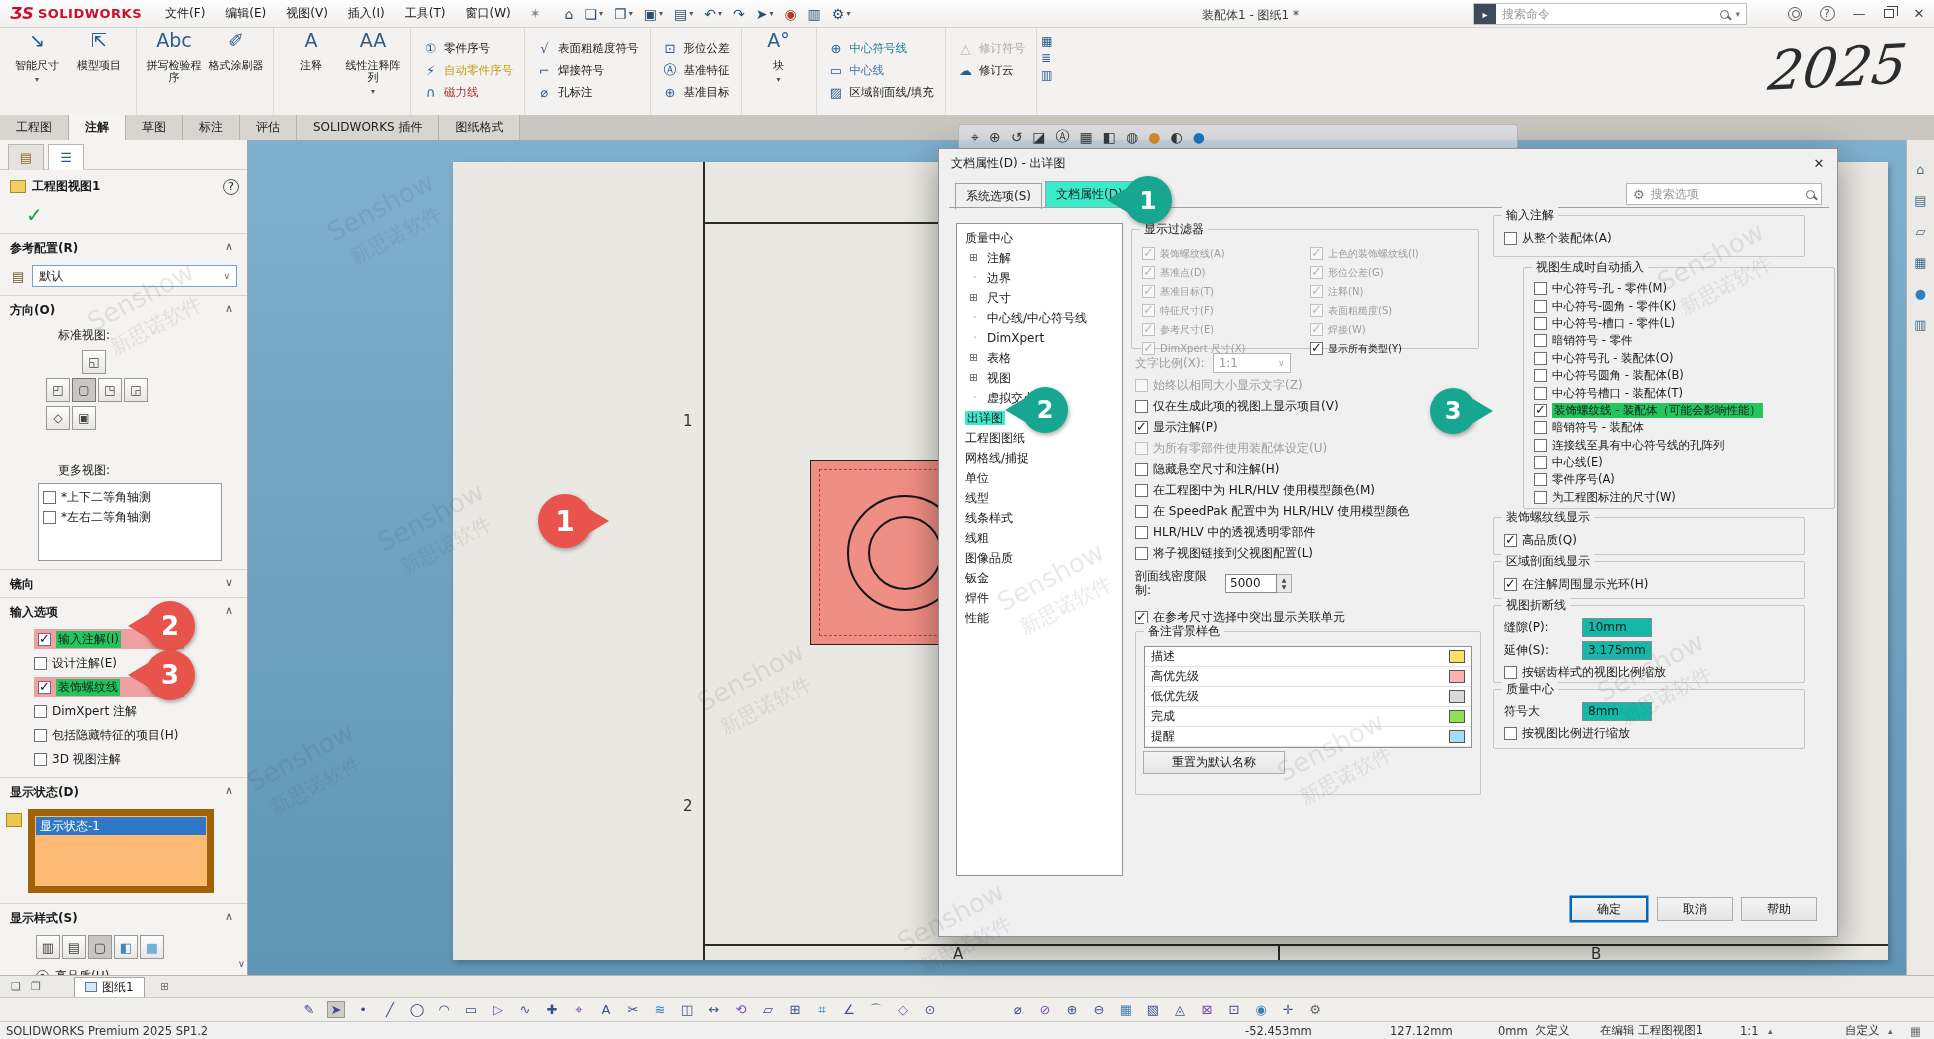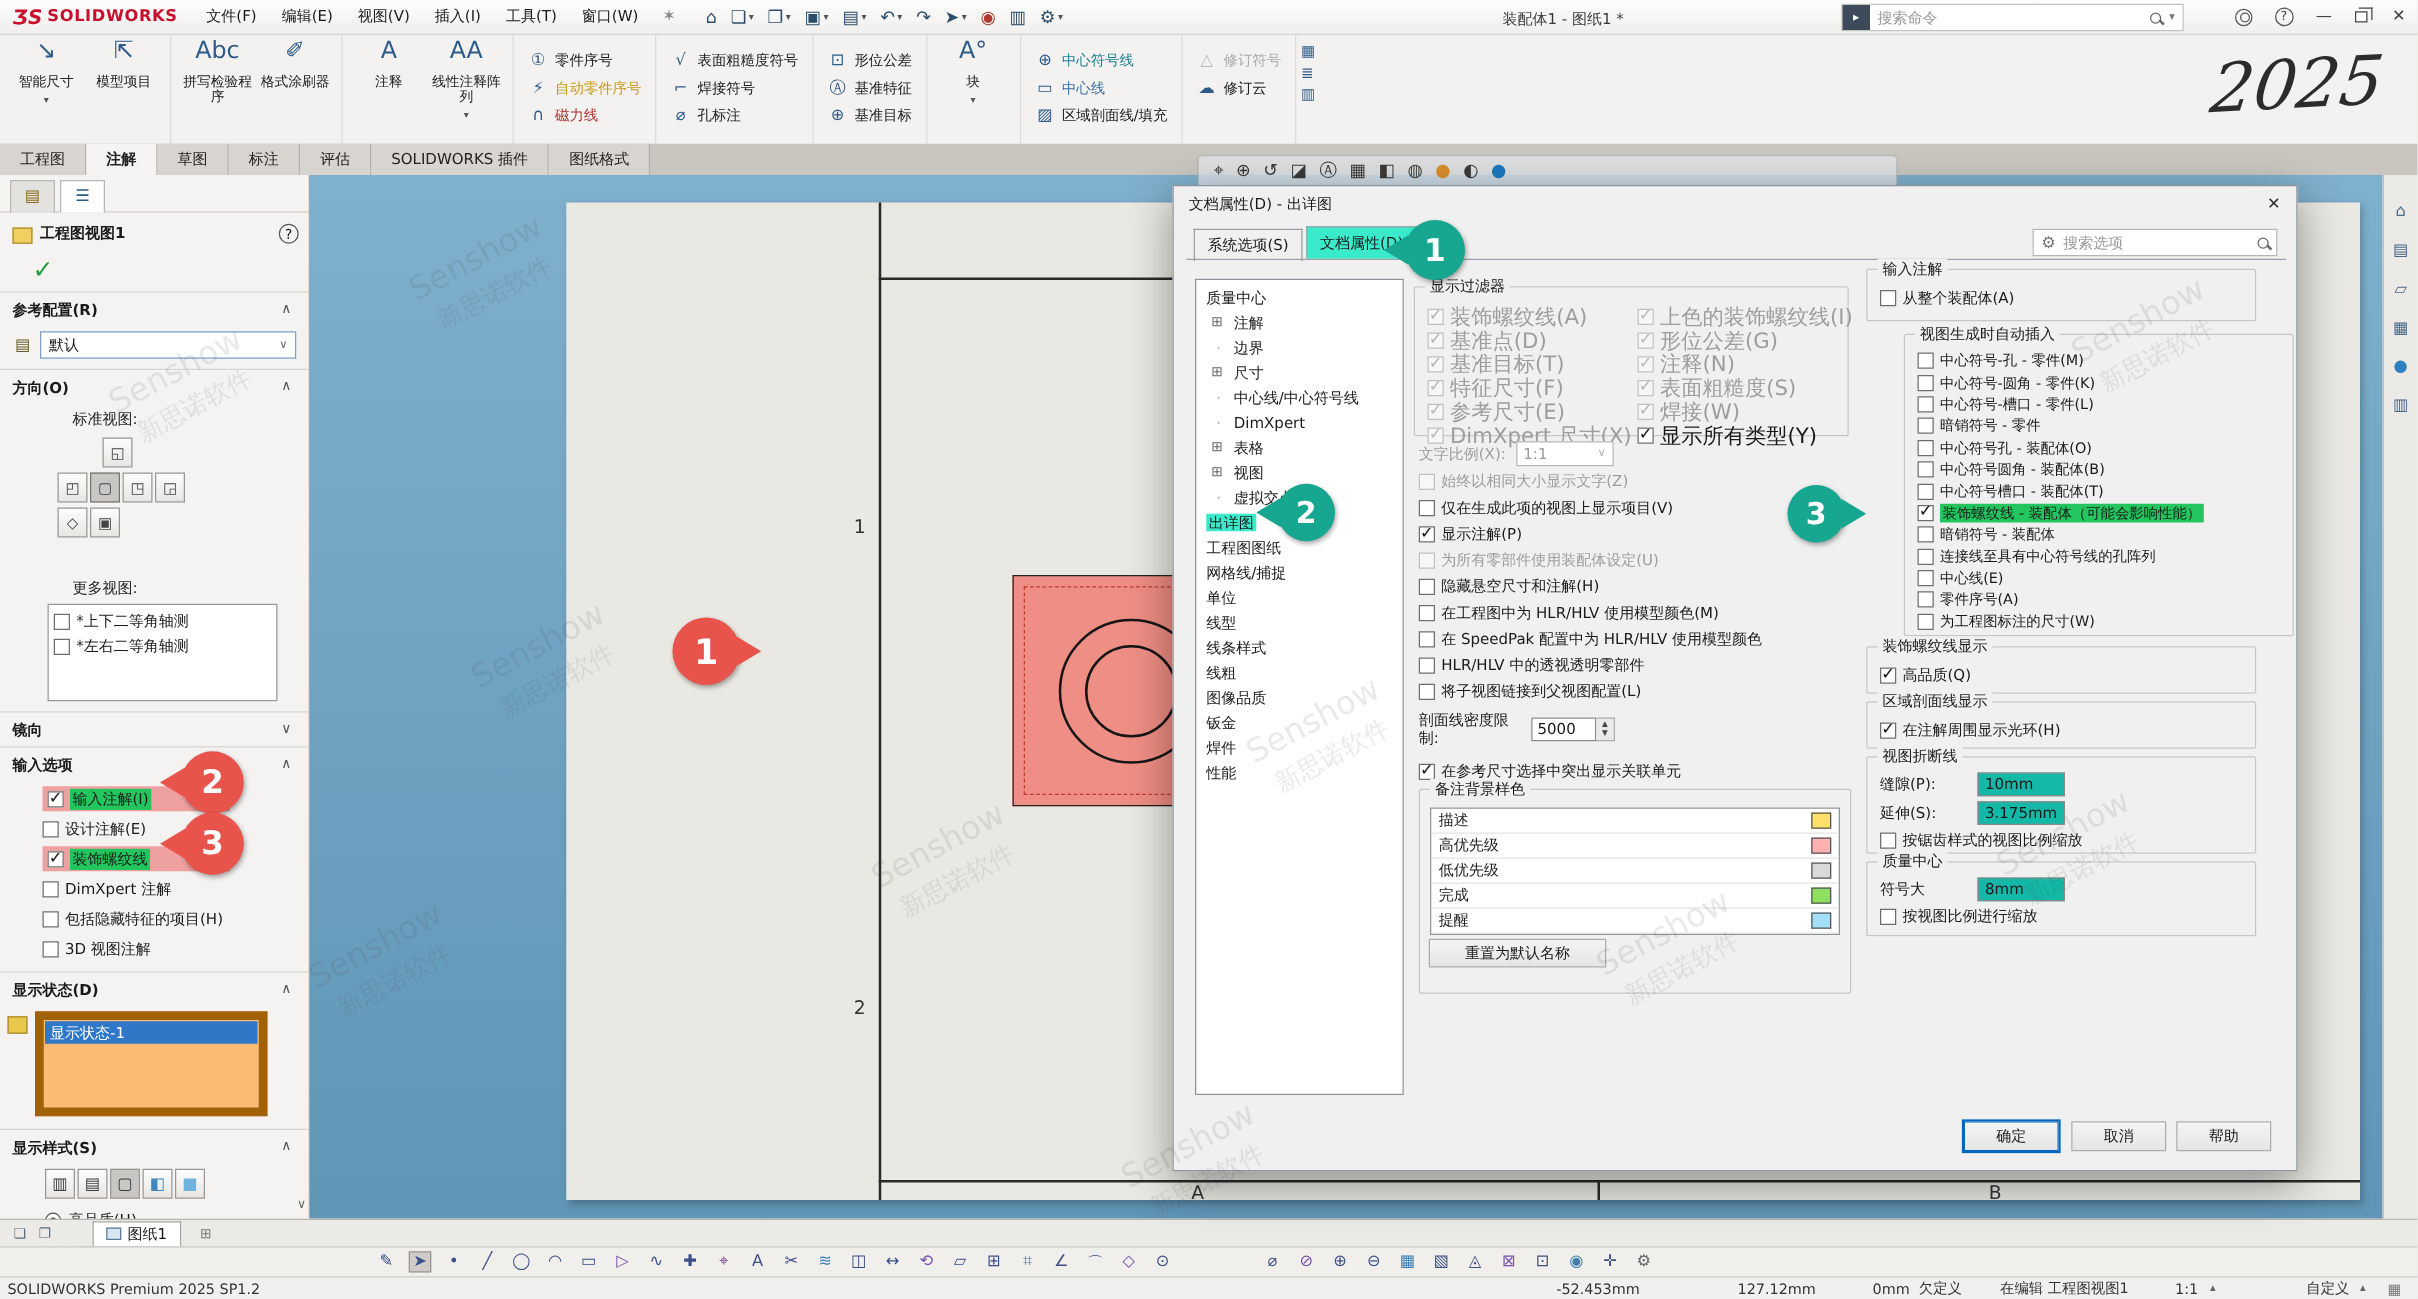--- a/index.html
+++ b/index.html
@@ -47,21 +47,21 @@
   .mini-col{display:flex;flex-direction:column;gap:3px;padding:6px 4px;color:#2d5b8a;font-size:12px}
   
   #tabrow{position:absolute;left:0;top:115px;width:1934px;height:25px;background:#c9c6c0;display:flex;align-items:flex-end;z-index:20}
   .ctab{padding:4px 16px;background:#d8d5d0;border-right:1px solid #b5b2ac;color:#222;height:25px;display:flex;align-items:center}
   .ctab.selected{background:#f5f4f2;font-weight:bold}
   
   #pm{position:absolute;left:0;top:140px;width:248px;height:835px;background:#f4f3f2;border-right:1px solid #a8a6a2;z-index:10}
   .pm-tabs{display:flex;gap:4px;padding:4px 0 0 8px;border-bottom:1px solid #cfcdc9;height:30px}
   .pm-tab{width:36px;height:26px;border:1px solid #b9b7b2;border-bottom:none;background:#e4e2de;display:flex;align-items:center;justify-content:center;font-size:13px;color:#8a6d1f}
   .pm-tab.selected{background:#fff;color:#2d5b8a}
-  .pm-title{display:flex;align-items:flex-end;gap:6px;padding:8px 8px 4px 10px;font-weight:bold}
+  .pm-title{display:flex;align-items:center;gap:6px;padding:8px 8px 4px 10px;font-weight:bold}
   .sheet-ic{width:16px;height:13px;background:#f0d060;border:1px solid #a8882a}
   .qmark{margin-left:auto;width:16px;height:16px;border:1.3px solid #555;border-radius:50%;font-size:11px;font-weight:normal;
          display:flex;align-items:center;justify-content:center}
   .ok-check{color:#1f9e3e;font-size:20px;font-weight:bold;padding:4px 0 6px 26px}
   .pm-sec{border-top:1px solid #d8d6d2;padding:6px 8px 4px 10px;font-weight:bold;display:flex;align-items:flex-start}
   .pm-sec .chev{margin-left:auto;font-weight:normal;color:#555;font-size:11px;padding-right:6px}
   .cfg-row{display:flex;align-items:center;gap:8px;padding:4px 10px 8px 12px}
   .cfg-ic{color:#6a5a2a;font-size:13px}
   .combo{flex:1;height:22px;background:#fff;border:1px solid #7aa0c4;display:flex;align-items:center;padding:0 6px}
   .combo .dd{margin-left:auto;color:#666;font-size:9px}
@@ -131,21 +131,21 @@
   .ti{height:20px;line-height:20px;padding-left:8px;white-space:nowrap;position:relative}
   .ti.child{padding-left:30px}
   .ti.child::before{content:"·";position:absolute;left:16px;color:#aaa}
   .ti.expand::before{content:"⊞";position:absolute;left:12px;top:0;font-size:11px;color:#666}
   .ti.hl .tlbl{background:#3be9cb;padding:0 2px}
   .grp{position:absolute;border:1px solid #c6c6c6;border-radius:2px}
   .grp .gt{position:absolute;top:-9px;left:8px;background:#f0f0f0;padding:0 4px}
   .grp .gitems{padding:12px 0 0 10px;display:flex;flex-direction:column}
   .filter-cols{display:flex;padding:14px 0 0 10px}
   .filter-cols .fcol{width:168px;display:flex;flex-direction:column}
-  .filter-cols .cb{height:19px;font-size:17px}
+  .filter-cols .cb{height:19px;font-size:10px}
   .dlg-row{position:absolute;display:flex;align-items:center;gap:8px}
   .dis-label{color:#9d9d9d}
   .combo-sm{width:78px;height:20px;background:#fff;border:1px solid #b5b5b5;display:flex;align-items:center;padding:0 5px;color:#9d9d9d}
   .combo-sm .dd{margin-left:auto;font-size:9px;color:#b0b0b0}
   #midchecks{position:absolute;left:196px;top:226px;display:flex;flex-direction:column}
   #midchecks .cb{height:21px}
   .cb.hl .lbl{background:#22c55e;padding:0 2px}
   .spin{display:flex}
   .spin .val{width:52px;height:19px;background:#fff;border:1px solid #8a8a8a;padding:1px 4px}
   .spin .arr{width:15px;height:19px;border:1px solid #adadad;border-left:none;display:flex;flex-direction:column;

